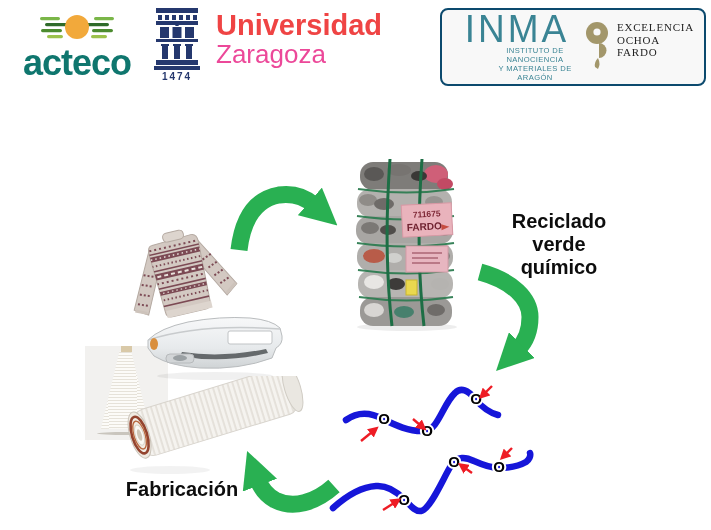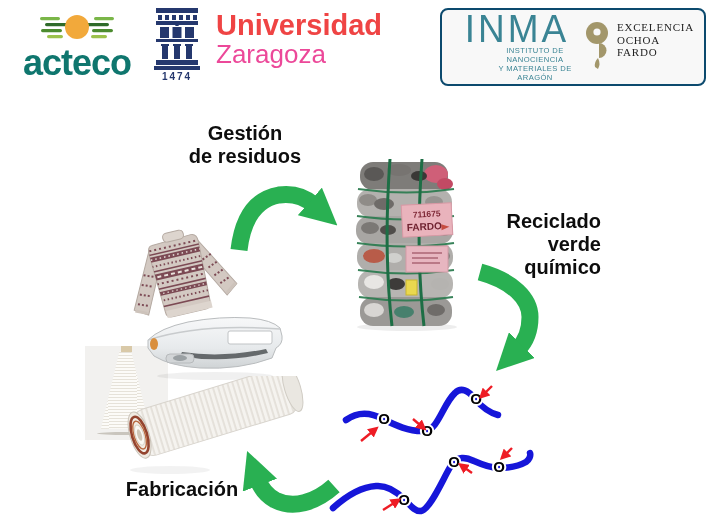--- a/index.html
+++ b/index.html
@@ -22,21 +22,21 @@
   .inma{text-align:center;width:130px;}
   .inma-acronym{font-size:37px;line-height:34px;color:#3a8494;letter-spacing:3px;transform:scaleY(1.05);}
   .inma-sub{font-size:7.6px;color:#3a8494;letter-spacing:.4px;line-height:9px;margin-left:36px;}
   .so{display:flex;align-items:flex-start;}
   .so-text{margin-left:6px;font-family:"Liberation Serif",serif;font-size:11px;color:#232323;
            letter-spacing:.8px;line-height:12.5px;}
 
   
   .lbl{font-weight:bold;color:#0d0d0d;font-size:20px;line-height:23px;text-align:center;}
   .lbl-gestion{left:160px;top:122px;width:170px;}
-  .lbl-reciclado{left:483px;top:210px;width:118px;text-align:right;}
+  .lbl-reciclado{left:500px;top:210px;width:118px;}
   .lbl-fabricacion{left:112px;top:478px;width:140px;}
 
   .photo{background:#f2f1ef;}
   .yarnbox{left:85px;top:346px;width:83px;height:94px;}
   .cone{position:absolute;left:8px;top:2px;width:66px;height:86px;
         clip-path:polygon(40% 4%,58% 4%,86% 94%,12% 94%);
         background:repeating-linear-gradient(178deg,#fcfbf8 0 2px,#e6e2d9 2px 3px);}
   .cone-tip{position:absolute;left:36px;top:0;width:11px;height:6px;background:#d9c9a8;}
   .cone-base{position:absolute;left:12px;top:86px;width:60px;height:3px;background:#c9c5bd;border-radius:50%;}
 
@@ -287,24 +287,20 @@
     <g stroke="#ee1c25" stroke-width="2.4" fill="none">
       <line x1="361" y1="441" x2="372" y2="432" marker-end="url(#rHead)"></line>
       <line x1="413" y1="419" x2="420" y2="425" marker-end="url(#rHead)"></line>
       <line x1="492" y1="386" x2="485" y2="393" marker-end="url(#rHead)"></line>
       <line x1="383" y1="510" x2="394" y2="503" marker-end="url(#rHead)"></line>
       <line x1="472" y1="473" x2="465" y2="468" marker-end="url(#rHead)"></line>
       <line x1="512" y1="448" x2="506" y2="454" marker-end="url(#rHead)"></line>
     </g>
   </svg>
 
-  <div class="abs lbl lbl-gestion">
-    <div>Gestión</div>
-    <div>de residuos</div>
-  </div>
   <div class="abs lbl lbl-reciclado">
     <div>Reciclado</div>
     <div>verde</div>
     <div>químico</div>
   </div>
   <div class="abs lbl lbl-fabricacion">
     <div>Fabricación</div>
   </div>
 
 </div>

